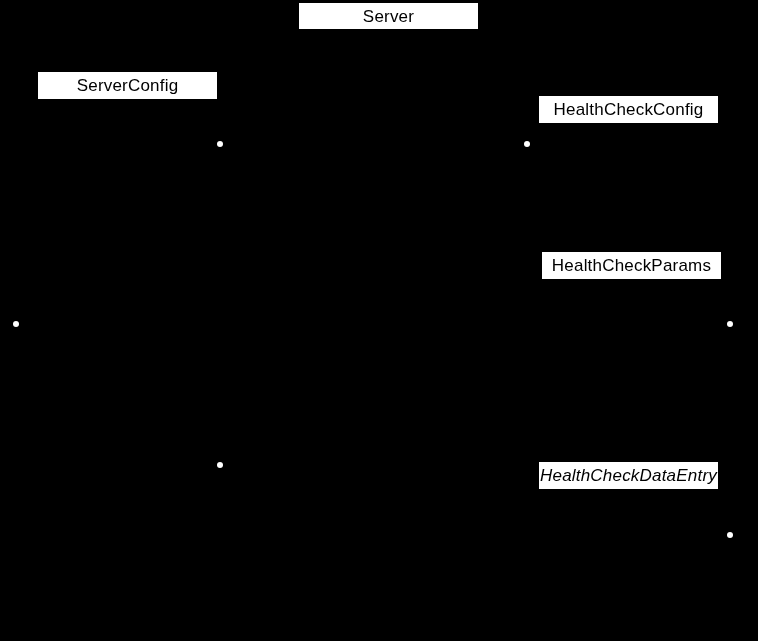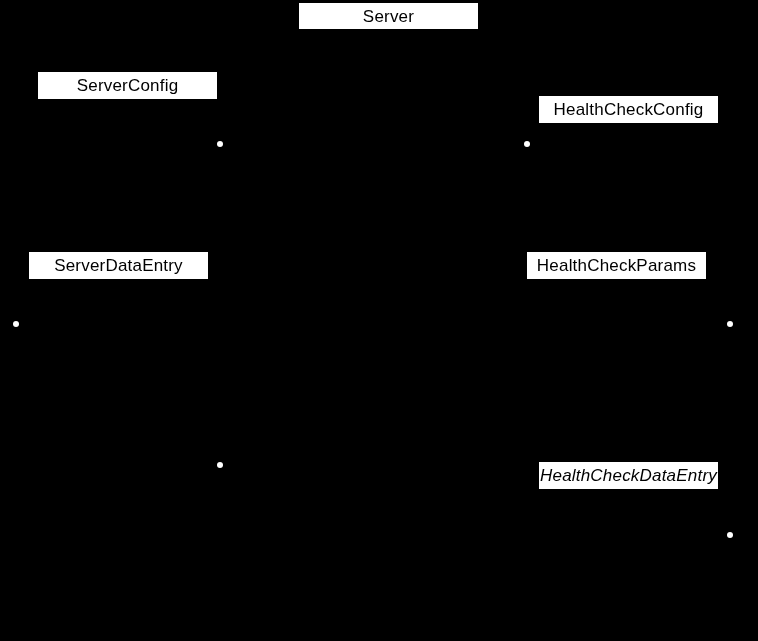--- a/index.html
+++ b/index.html
@@ -26,21 +26,21 @@
     justify-content: center;
     font-size: 17px;
     line-height: 1;
     letter-spacing: 0.2px;
     box-sizing: border-box;
   }
   .node-server            { left: 299px; top: 3px;   height: 26px; }
   .node-server-config     { left: 38px;  top: 72px;  }
   .node-health-check-config { left: 539px; top: 72px; margin-top: 24px; }
   .node-server-data-entry { left: 29px;  top: 252px; }
-  .node-health-check-params { left: 527px; top: 252px; }
+  .node-health-check-params { left: 542px; top: 252px; }
   .node-server-data-value { left: 29px;  top: 392px; }
   .node-health-check-data-entry { left: 539px; top: 462px; font-style: italic; }
   .dot {
     position: absolute;
     width: 6px;
     height: 6px;
     background: #ffffff;
     border-radius: 50%;
   }
   .dot-1 { left: 217px; top: 141px; }
@@ -54,21 +54,20 @@
 <body>
 
 <div class="canvas">
 
   <div class="node node-server">Server</div>
 
   <div class="node node-server-config">ServerConfig</div>
 
   <div class="node node-health-check-config">HealthCheckConfig</div>
 
-  <div class="node node-server-data-entry">ServerDataEntry</div>
 
   <div class="node node-health-check-params">HealthCheckParams</div>
 
 
   <div class="node node-health-check-data-entry">HealthCheckDataEntry</div>
 
   <span class="dot dot-1"></span>
   <span class="dot dot-2"></span>
   <span class="dot dot-3"></span>
   <span class="dot dot-4"></span>

